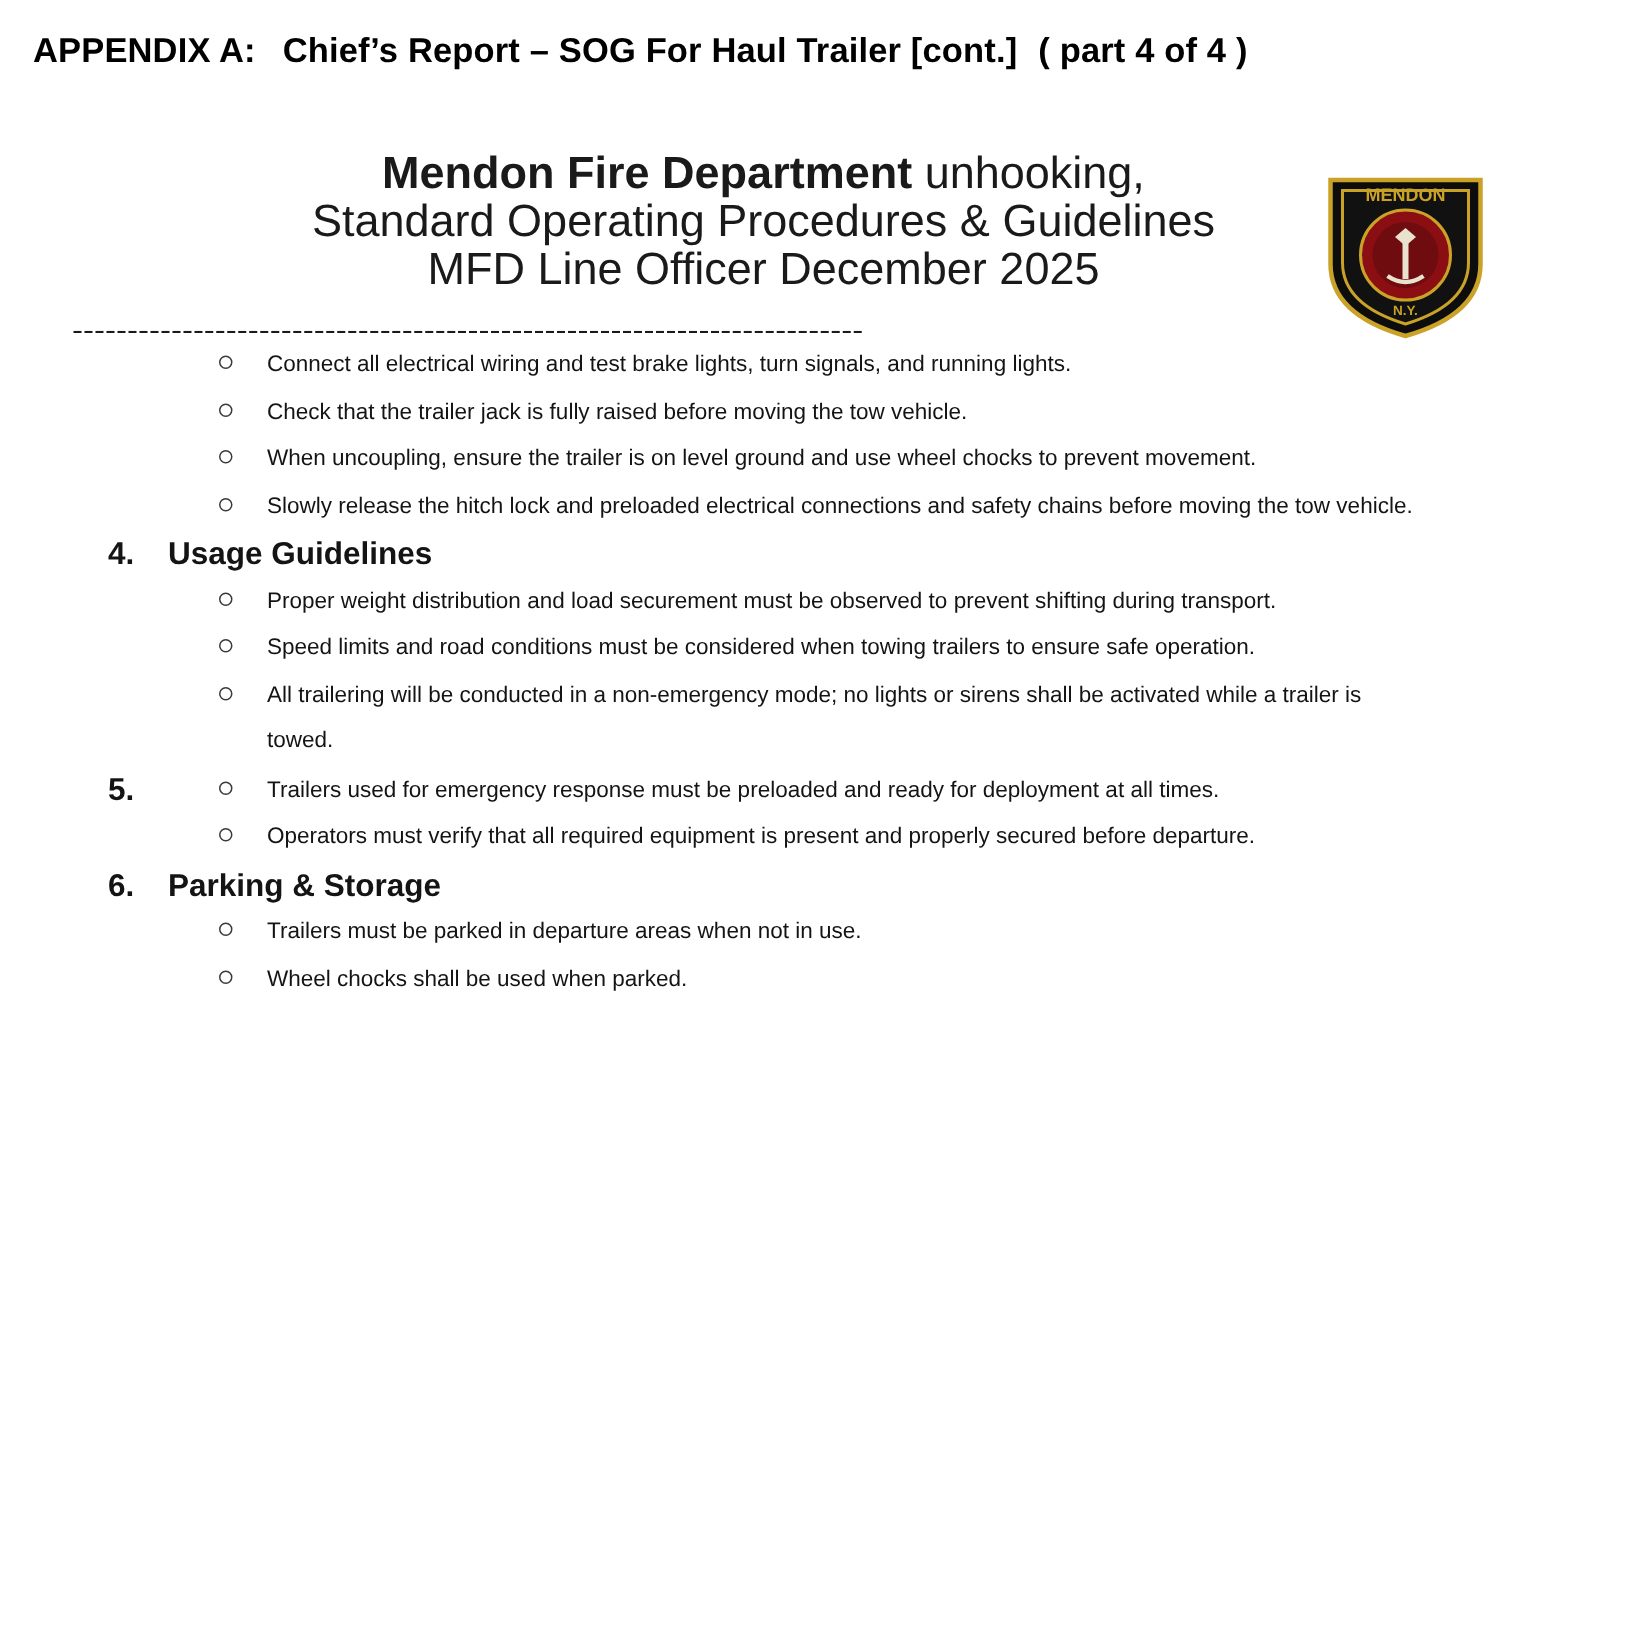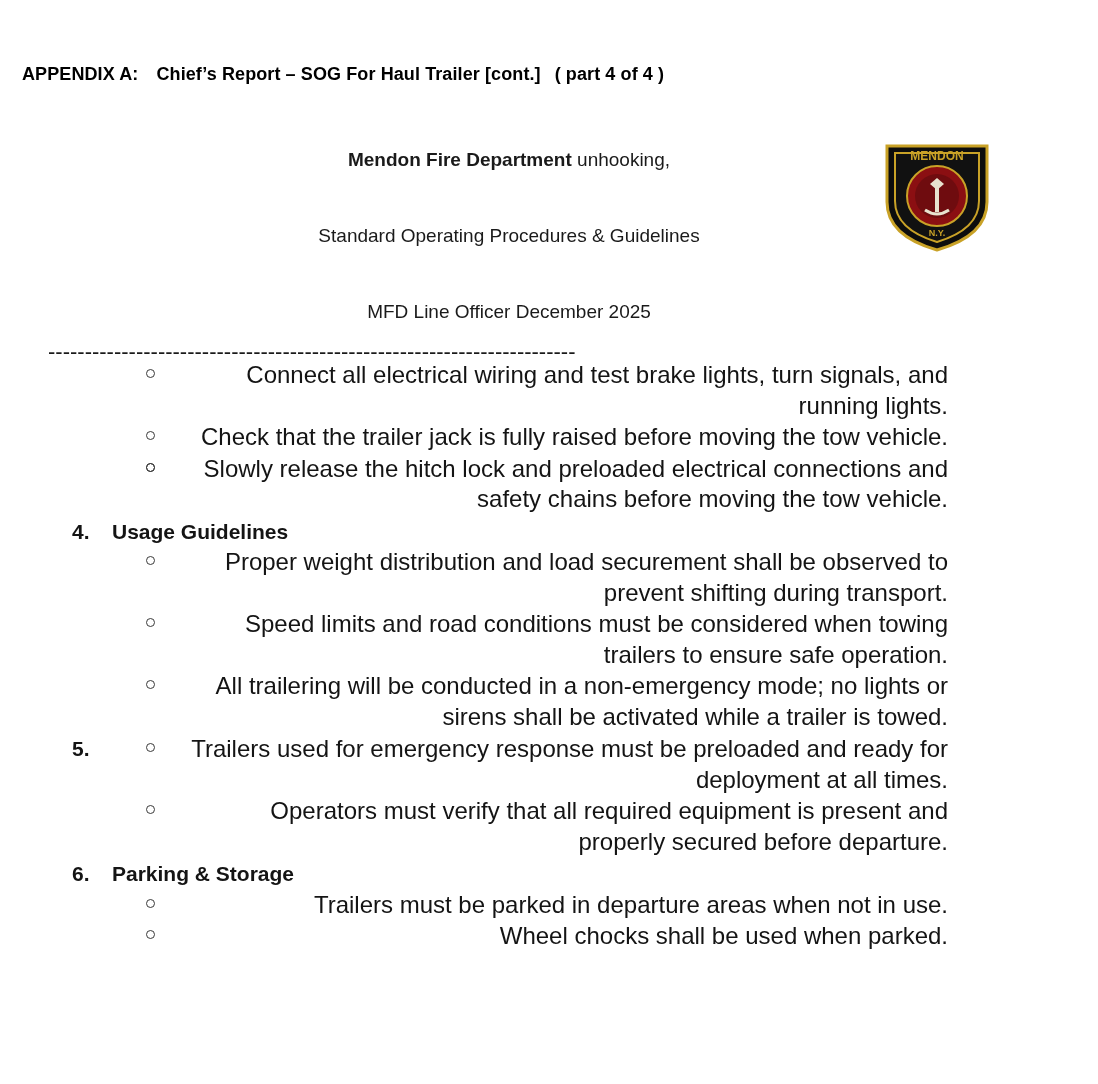--- a/index.html
+++ b/index.html
@@ -21,57 +21,55 @@
     width: 1098px;
     height: 1084px;
     box-sizing: border-box;
   }
 
   
   .appendix-heading {
     position: absolute;
     left: 22px;
     top: 20px;
-    font-size: 18px;
+    font-size: 23px;
     font-weight: bold;
     letter-spacing: 0.1px;
     white-space: nowrap;
-    margin-top: 44px;
   }
   .appendix-heading .seg-label { margin-right: 18px; }
   .appendix-heading .seg-title { margin-right: 14px; }
 
   
   .scan {
     position: absolute;
     left: 0;
     top: 100px;
     width: 1098px;
   }
 
   .doc-header {
     position: relative;
     text-align: center;
     padding-left: 40px;
     padding-right: 120px;
   }
   .doc-header .line {
-    font-size: 19px;
+    font-size: 30px;
     line-height: 32px;
     color: #1a1a1a;
     white-space: nowrap;
-    margin-top: 44px;
   }
   .doc-header .line b { font-weight: 600; }
 
   
   .badge {
     position: absolute;
     right: 105px;
-    top: 0px;
+    top: 18px;
     width: 112px;
     height: 108px;
     text-align: center;
   }
   .badge svg { display: block; }
 
   
   .dashed-rule {
     margin: 22px 0 6px 48px;
     width: 890px;
@@ -111,23 +109,22 @@
   .sub-list {
     list-style: none;
     margin: 0;
     padding: 0;
   }
   .sub-item {
     position: relative;
     padding-left: 178px;
     padding-right: 150px;
     margin: 0 0 1px 0;
-    font-size: 24px;
+    font-size: 15px;
     line-height: 30.5px;
-    text-align: right;
   }
   .sub-item .bullet {
     position: absolute;
     left: 146px;
     top: 9px;
     width: 9px;
     height: 9px;
     border: 1.4px solid #3a3a3a;
     border-radius: 50%;
     box-sizing: border-box;
@@ -173,35 +170,36 @@
       <li class="sub-item">
         <span class="bullet"></span>
         <span>Connect all electrical wiring and test brake lights, turn signals, and running lights.</span>
       </li>
       <li class="sub-item">
         <span class="bullet"></span>
         <span>Check that the trailer jack is fully raised before moving the tow vehicle.</span>
       </li>
       <li class="sub-item">
         <span class="bullet"></span>
+        <span>When uncoupling, ensure the trailer is on level ground and use wheel chocks to prevent movement.</span>
       </li>
       <li class="sub-item">
         <span class="bullet"></span>
         <span>Slowly release the hitch lock and preloaded electrical connections and safety chains before moving the tow vehicle.</span>
       </li>
 
       <li class="numbered">
         <span class="num">4.</span>
         <span>Usage Guidelines</span>
       </li>
       <li>
         <ul class="sub-list">
           <li class="sub-item">
             <span class="bullet"></span>
-            <span>Proper weight distribution and load securement shall be observed to prevent shifting during transport.</span>
+            <span>Proper weight distribution and load securement must be observed to prevent shifting during transport.</span>
           </li>
           <li class="sub-item">
             <span class="bullet"></span>
             <span>Speed limits and road conditions must be considered when towing trailers to ensure safe operation.</span>
           </li>
           <li class="sub-item">
             <span class="bullet"></span>
             <span>All trailering will be conducted in a non-emergency mode; no lights or sirens shall be activated while a trailer is towed.</span>
           </li>
         </ul>

